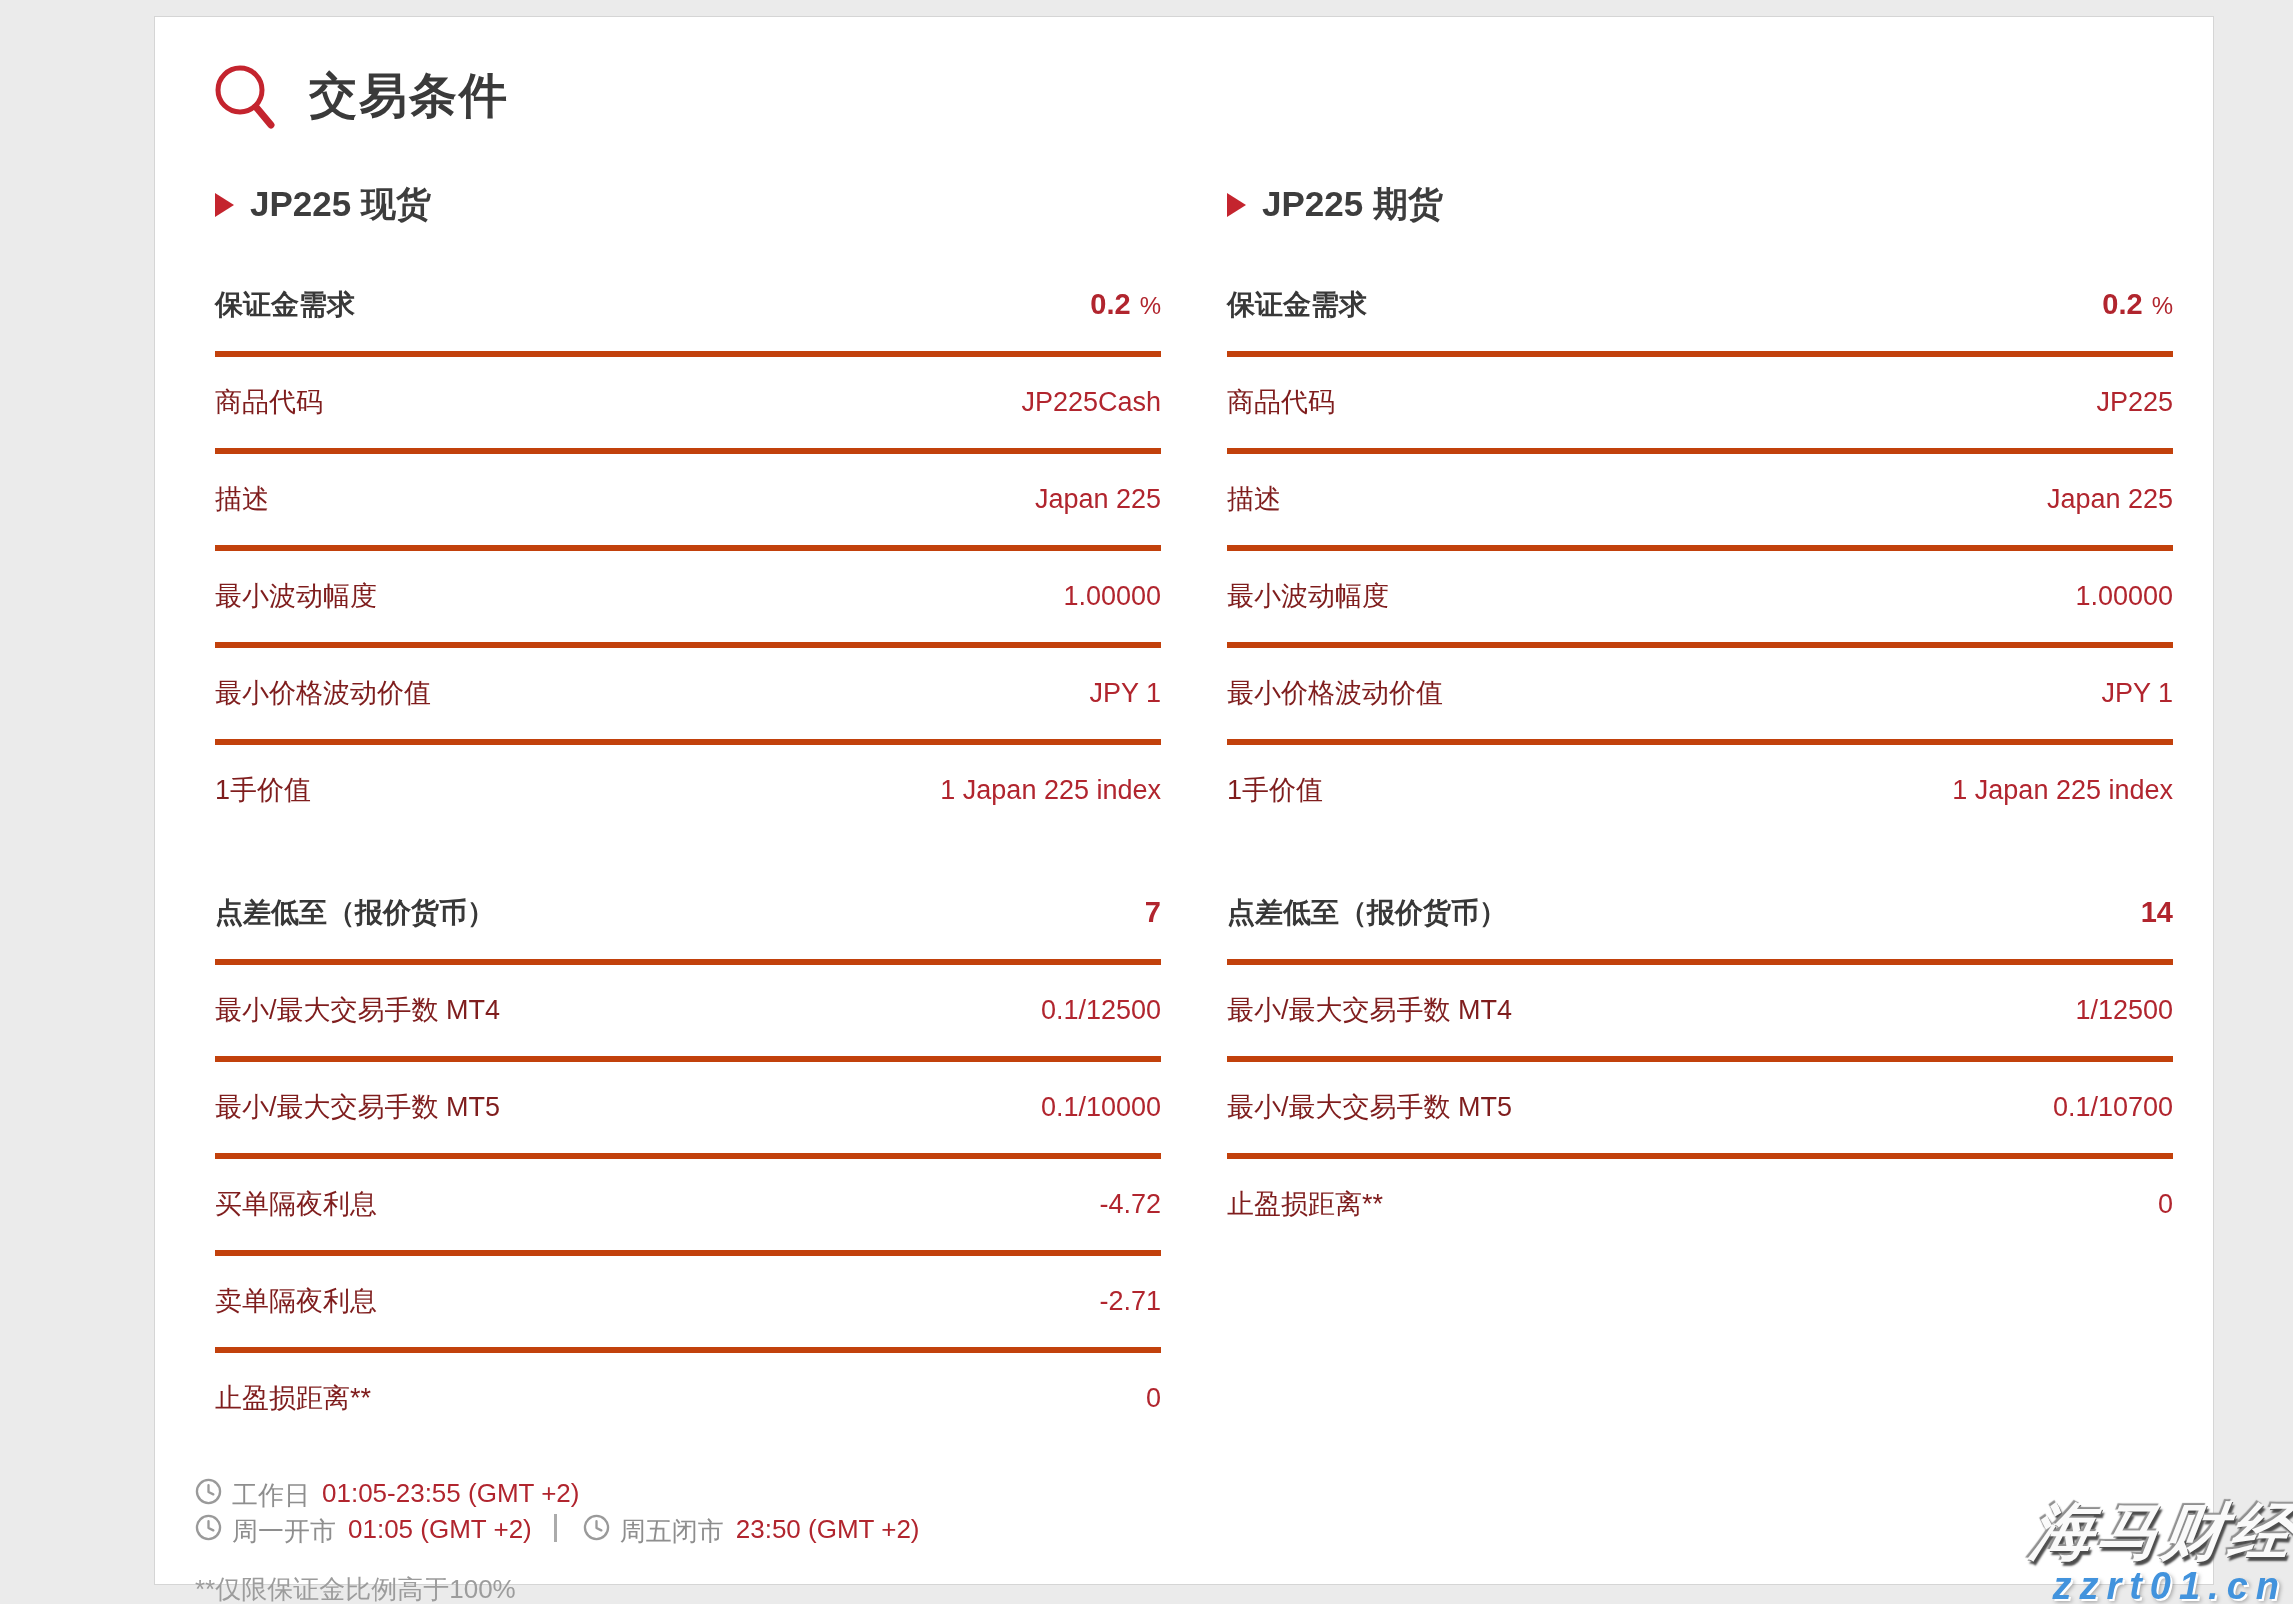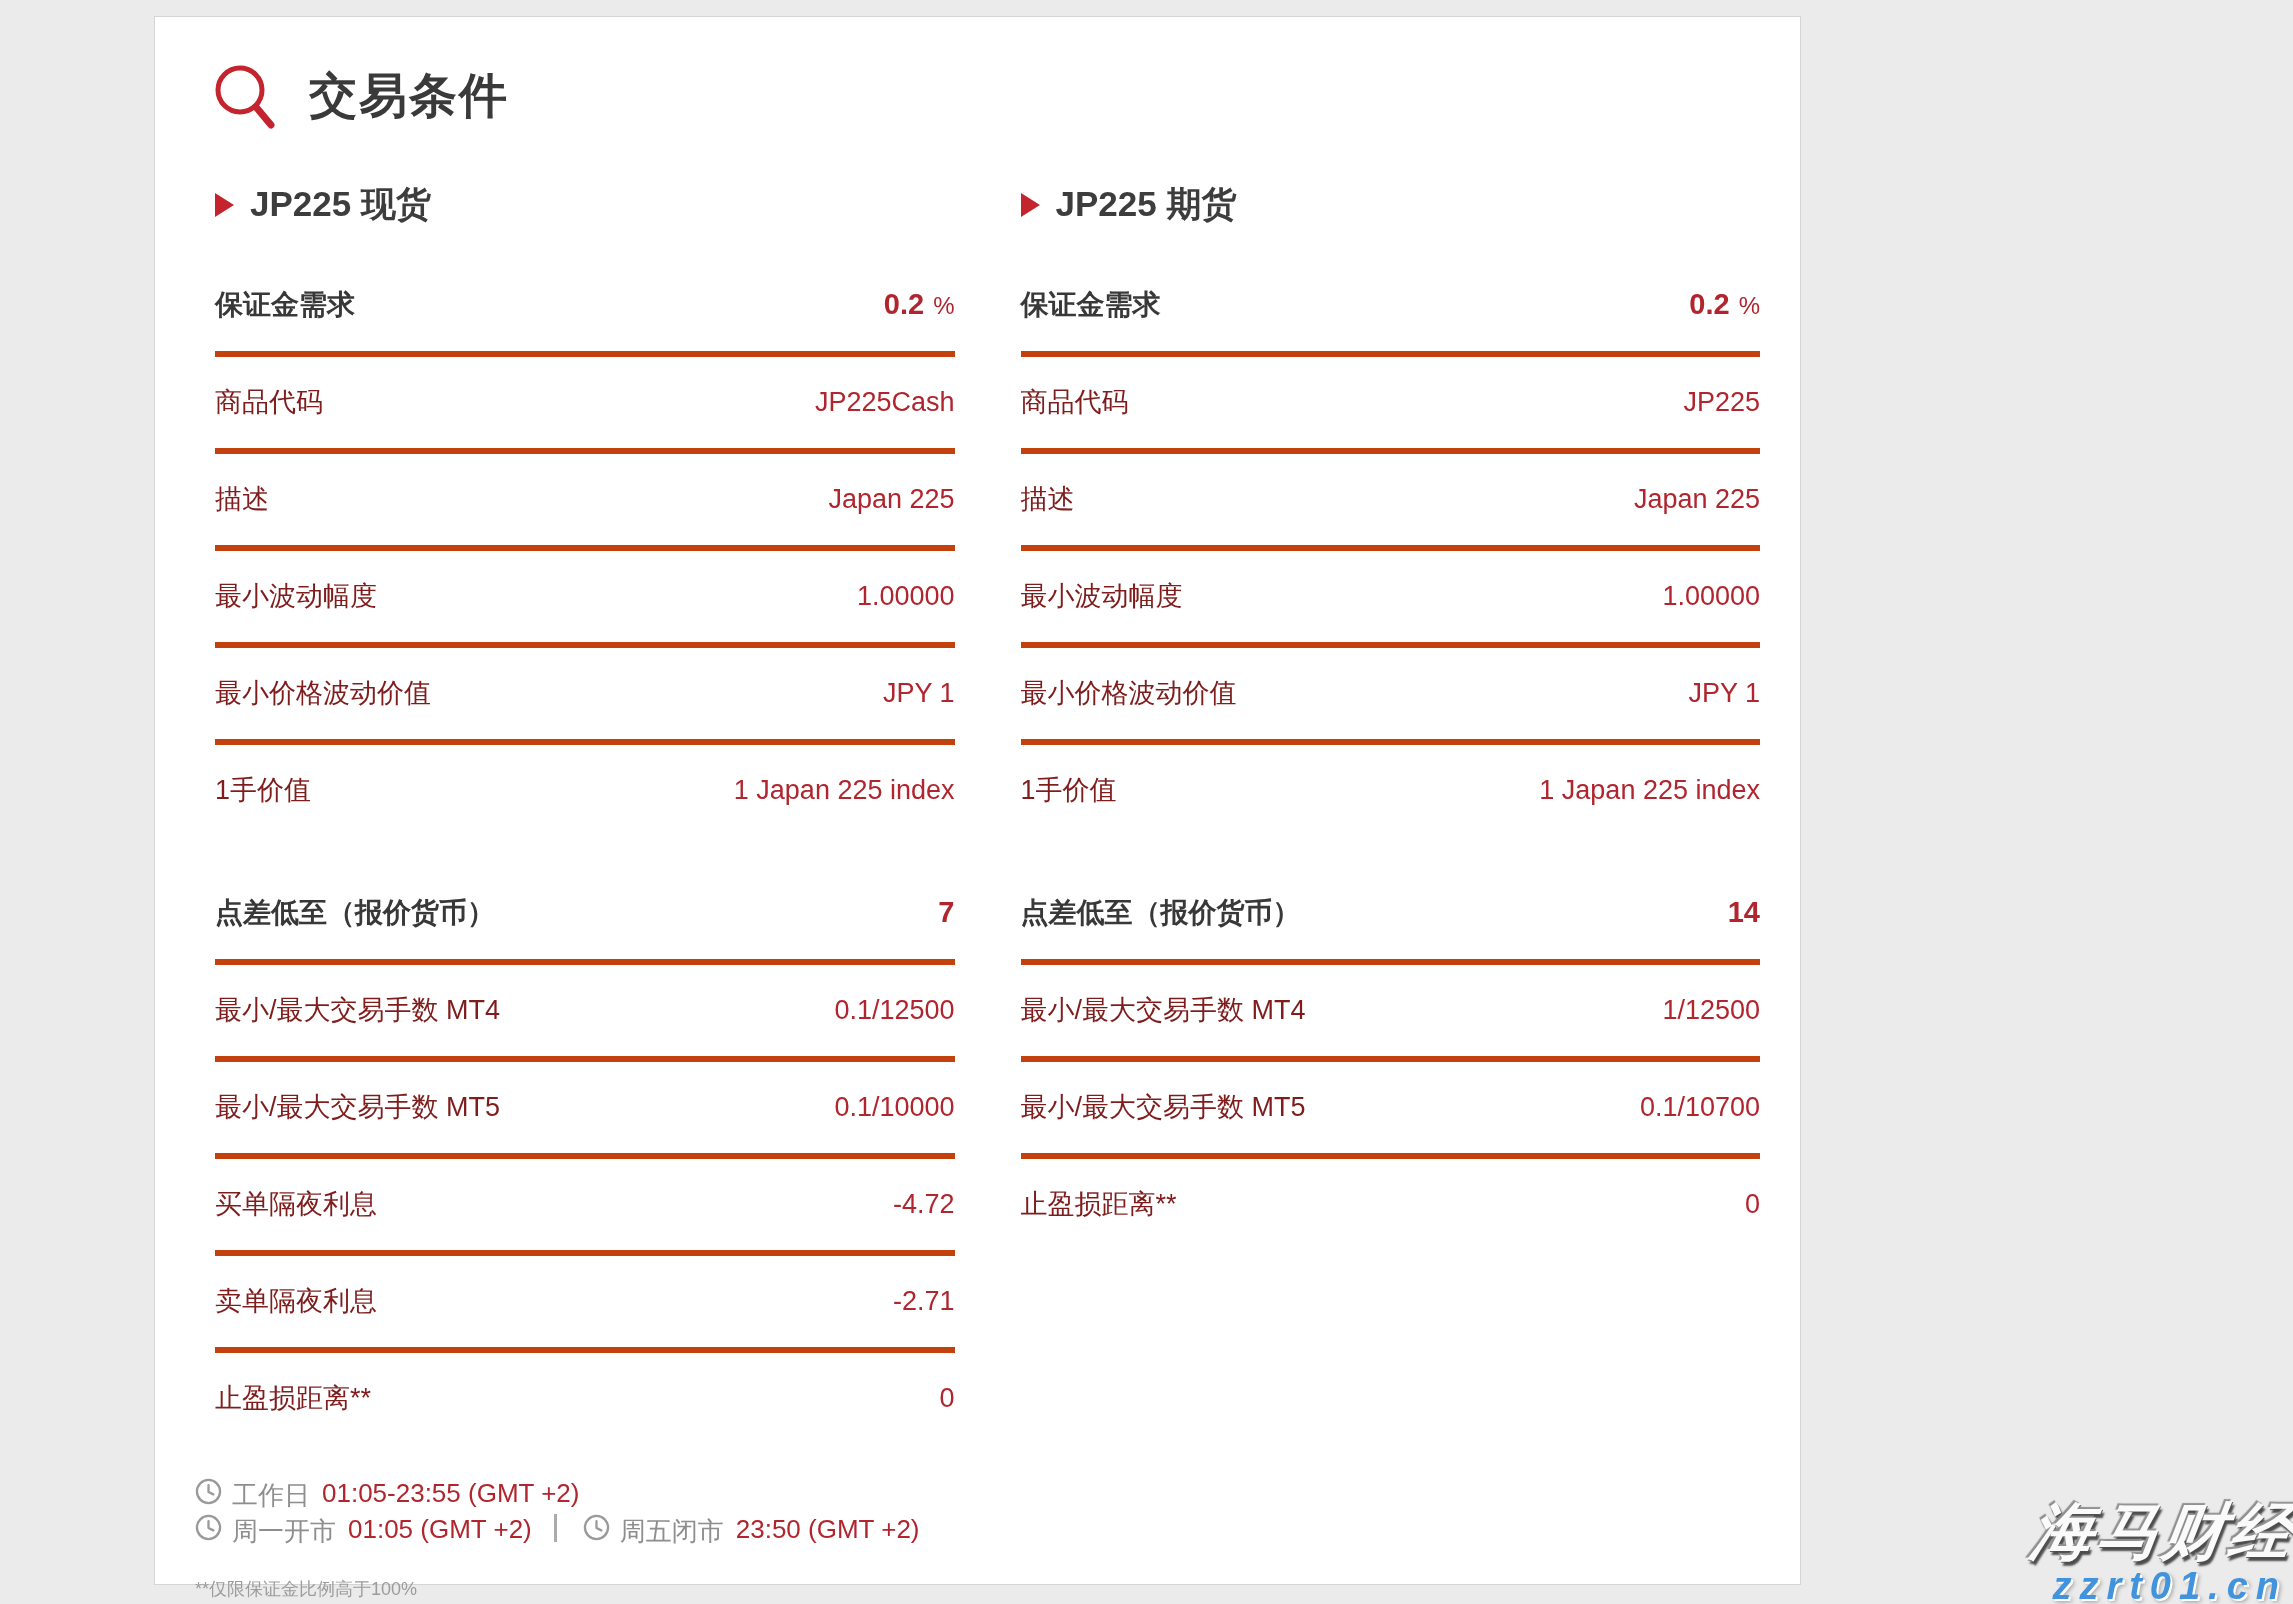--- a/index.html
+++ b/index.html
@@ -5,21 +5,21 @@
   * { box-sizing: border-box; }
   html,body { margin:0; padding:0; }
   body {
     width:2293px; height:1605px;
     background:#ebebeb;
     font-family:"Liberation Sans","DejaVu Sans",sans-serif;
     position:relative; overflow:hidden;
   }
   .card {
     position:absolute; left:154px; top:16px;
-    width:1647px; height:1569px;
+    width:2060px; height:1569px;
     background:#ffffff;
     border:1px solid #d5d5d5;
     padding:44px 40px 0 40px;
   }
   .card-header { display:flex; align-items:center; height:70px; }
   .magnifier { display:block; margin-left:18px; }
   .magnifier svg { display:block; }
   .page-title {
     margin:0 0 0 32px; font-size:48px; font-weight:bold;
     color:#3a3a3a; letter-spacing:2px;
@@ -54,21 +54,21 @@
   .row.emph .row-label { font-weight:bold; color:#383838; font-size:28px; }
   .row.emph .row-value { font-weight:bold; font-size:29px; }
   .row .suffix { font-weight:normal; font-size:24px; margin-left:9px; color:#b1252e; }
   .footer { margin-top:34px; }
   .fline { display:flex; align-items:flex-start; height:36px; font-size:26px; }
   .clock { display:flex; align-items:center; }
   .clock svg { display:block; }
   .flabel { color:#8e8e8e; margin:0 12px 0 10px; }
   .ftime { color:#b1252e; }
   .fdivider { width:3px; height:28px; background:#ababab; margin:0 26px 0 22px; }
-  .footnote { margin-top:24px; font-size:18px; color:#9c9c9c; line-height:30px; }
+  .footnote { margin-top:24px; font-size:26px; color:#9c9c9c; line-height:30px; }
   .watermark { position:absolute; right:2px; bottom:0; text-align:right; z-index:5; }
   .wm1 {
     font-size:62px; font-weight:bold; font-style:italic;
     color:#fafafa; letter-spacing:4px; line-height:1;
     transform:skewX(-8deg); transform-origin:right bottom;
     text-shadow:-2px -2px 1px #909090, 3px 4px 2px #4d4d4d, 1px 1px 0 #666666;
     white-space:nowrap;
   }
   .wm2 {
     font-size:38px; font-weight:bold; font-style:italic;

